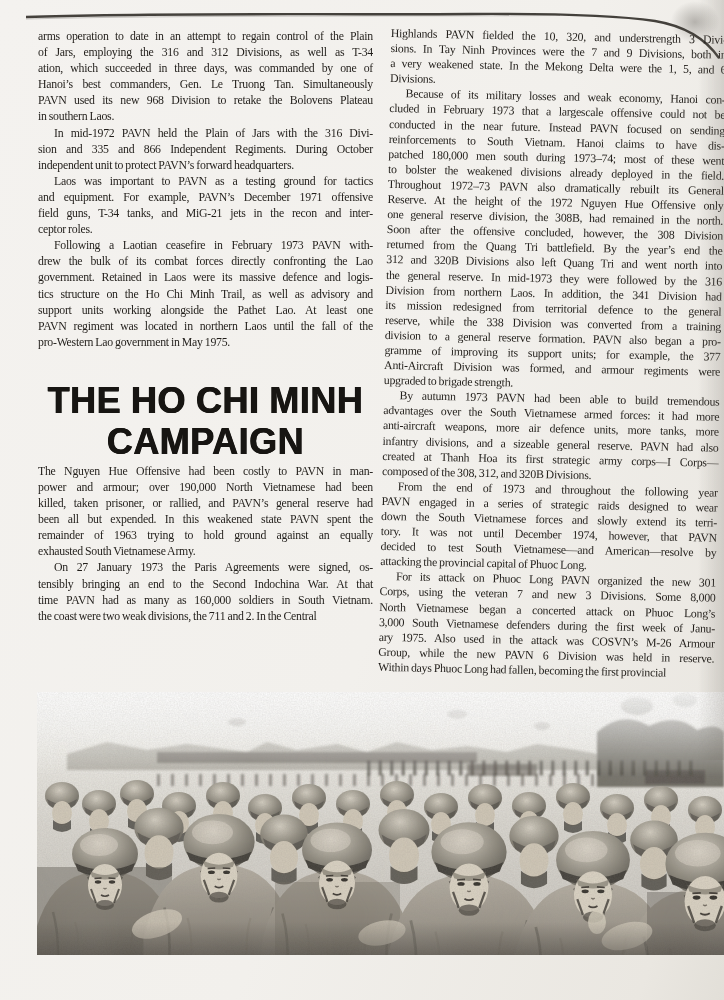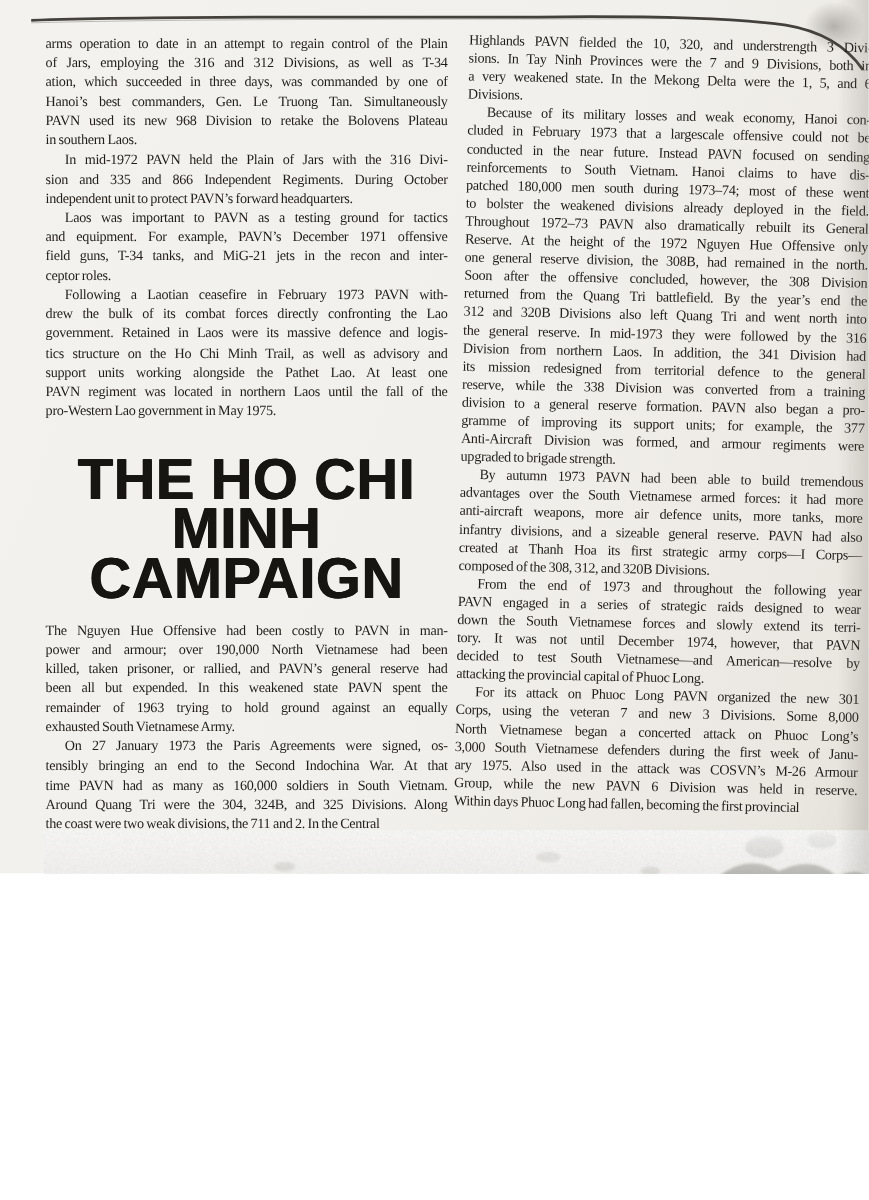--- a/index.html
+++ b/index.html
@@ -1,17 +1,17 @@
 <!DOCTYPE html>
 <html><head>
 <meta charset="utf-8">
 <style>
   html,body{margin:0;padding:0;background:#ffffff;}
   #page{
-    position:relative;width:724px;height:728px;overflow:hidden;
+    position:relative;width:724px;height:1000px;overflow:hidden;
     background:linear-gradient(110deg,#f4f2ef 0%,#f2f0ec 55%,#eae7e1 92%,#e2dfd8 100%);
     font-family:"Liberation Serif", serif;color:#211e1a;
   }
   .top-rule{position:absolute;left:0;top:0;}
   .curl-shadow{
     position:absolute;right:0;top:0;width:26px;height:760px;
     background:linear-gradient(to right,rgba(110,104,96,0) 0%,rgba(110,104,96,0.22) 100%);
     pointer-events:none;
   }
   .corner-smudge{
@@ -23,23 +23,23 @@
   .col-left{left:38px;top:28px;width:335px;}
   .col-right{left:391px;top:26px;width:336px;line-height:15.1px;transform:rotate(1.15deg);transform-origin:0 0;}
   .para{margin:0;}
   .para.indent .tline:first-child{padding-left:16px;}
   .tline{
     text-align:justify;text-align-last:justify;-moz-text-align-last:justify;
     overflow:visible;white-space:normal;
   }
   .tline-last{text-align-last:left;-moz-text-align-last:left;}
   .article-heading{
-    margin:30px 0 14px 0;text-align:center;
+    margin:30px 0 1px 0;text-align:center;
     font-family:"Liberation Sans", sans-serif;font-weight:bold;
-    font-size:48px;line-height:41px;letter-spacing:0.5px;color:#171512;
+    font-size:36px;line-height:41px;letter-spacing:0.5px;color:#171512;
     text-shadow:0.45px 0 0 #171512,-0.45px 0 0 #171512;
   }
   .photo-wrap{
     position:absolute;left:37px;top:692px;width:687px;height:263px;overflow:hidden;
   }
   .page-number{
     position:absolute;left:37px;top:966px;
     font-family:"Liberation Sans", sans-serif;font-size:13px;color:#2b2823;letter-spacing:1px;margin-top:44px;
   }
 </style>
@@ -94,21 +94,20 @@
         <div class="tline">power and armour; over 190,000 North Vietnamese had been</div>
         <div class="tline">killed, taken prisoner, or rallied, and PAVN’s general reserve had</div>
         <div class="tline">been all but expended. In this weakened state PAVN spent the</div>
         <div class="tline">remainder of 1963 trying to hold ground against an equally</div>
         <div class="tline tline-last">exhausted South Vietnamese Army.</div>
       </div>
     <div class="para indent">
         <div class="tline">On 27 January 1973 the Paris Agreements were signed, os-</div>
         <div class="tline">tensibly bringing an end to the Second Indochina War. At that</div>
         <div class="tline">time PAVN had as many as 160,000 soldiers in South Vietnam.</div>
-        <div class="tline">Around Quang Tri were the 304, 324B, and 325 Divisions. Along</div>
         <div class="tline tline-last">the coast were two weak divisions, the 711 and 2. In the Central</div>
       </div>
   </div>
 
   <div class="col col-right">
     <div class="para">
         <div class="tline">Highlands PAVN fielded the 10, 320, and understrength 3 Divi-</div>
         <div class="tline">sions. In Tay Ninh Provinces were the 7 and 9 Divisions, both in</div>
         <div class="tline">a very weakened state. In the Mekong Delta were the 1, 5, and 6</div>
         <div class="tline tline-last">Divisions.</div>

